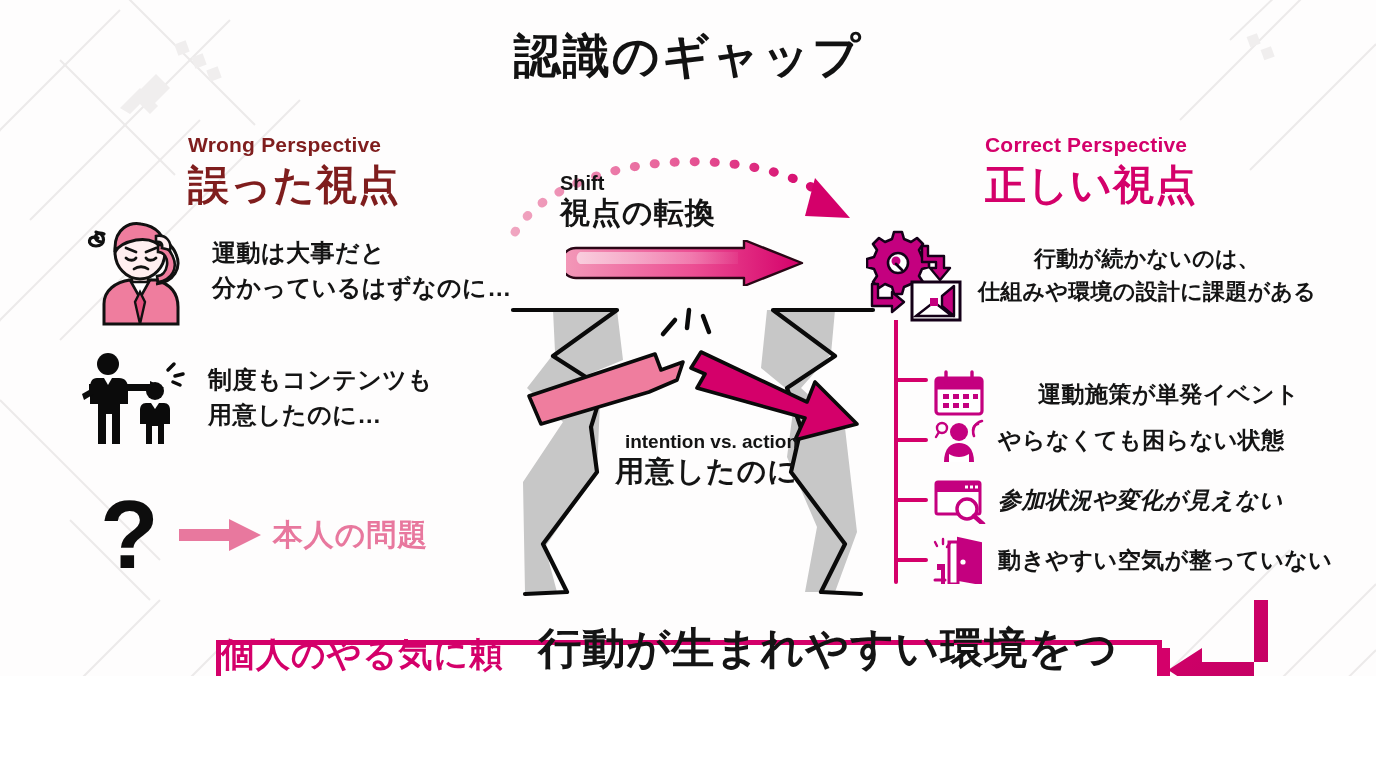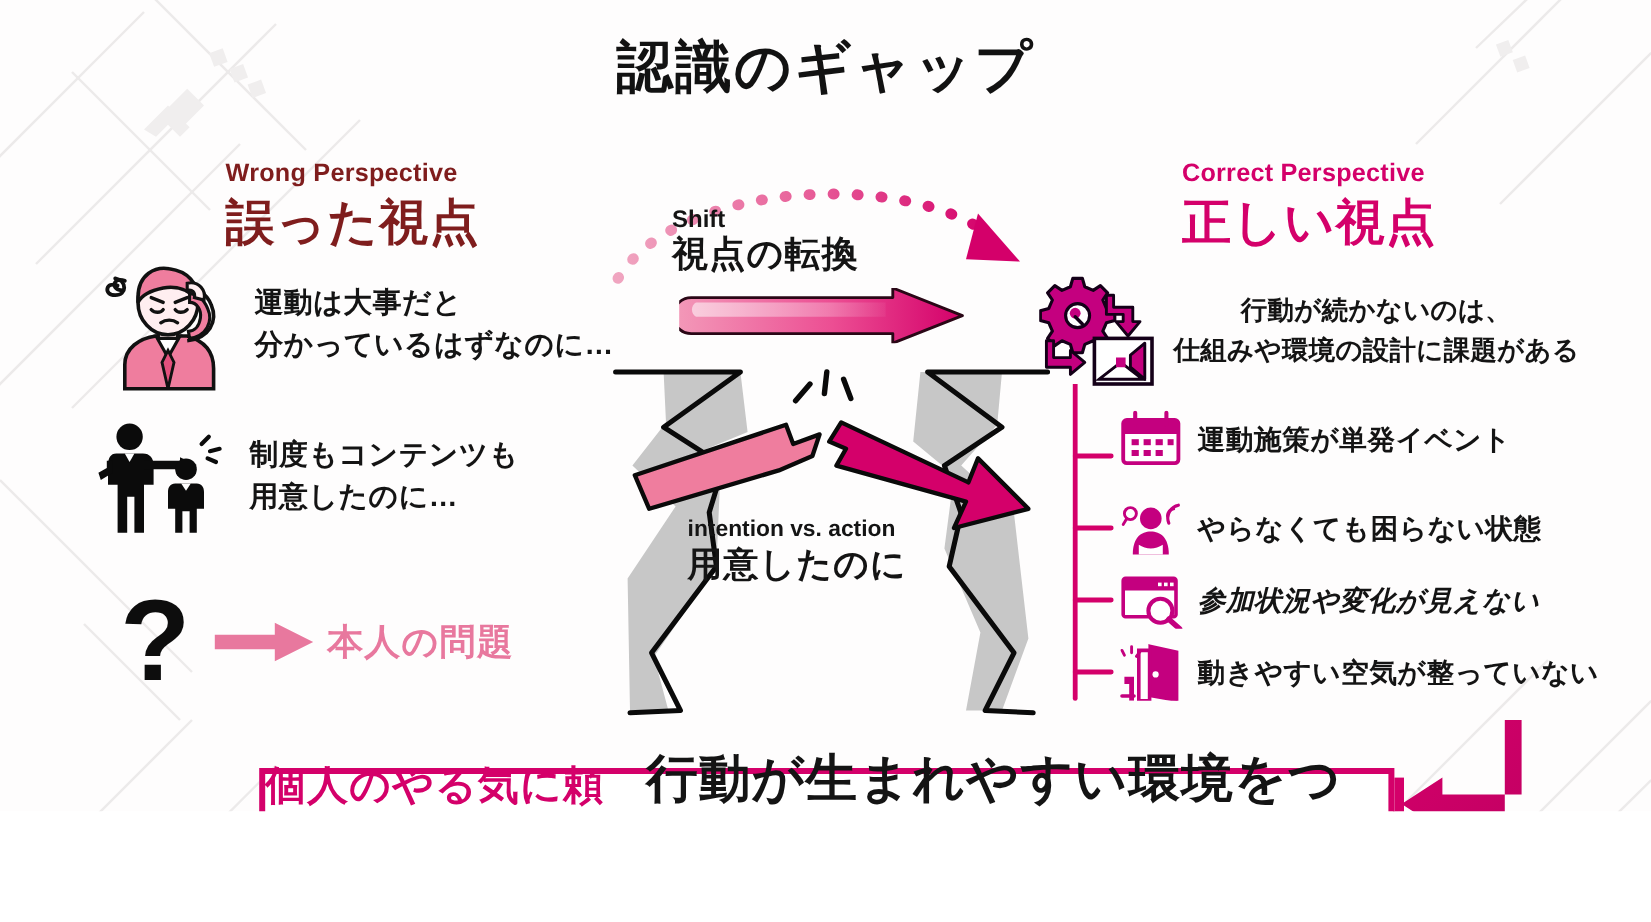--- a/index.html
+++ b/index.html
@@ -110,21 +110,21 @@
   }
   #shift-label .jpn {
     font-size: 30px; font-weight: 700; color: #141414; letter-spacing: 1px; line-height: 1.25;
   }
 
   #gap-label {
     position: absolute;
     left: 573px;
     top: 432px;
     width: 225px;
-    text-align: left;
+    text-align: right;
     z-index: 6;
   }
   #gap-label .eng {
     font-size: 19px; font-weight: 700; color: #141414; line-height: 1.1;
   }
   #gap-label .jpn {
     font-size: 29px; font-weight: 700; color: #141414; letter-spacing: 1px; line-height: 1.25;
   }
 
   
@@ -151,21 +151,21 @@
   }
   .bullet-row .bicon { flex: 0 0 58px; height: 48px; }
   .bullet-row .blabel {
     font-size: 23px;
     font-weight: 700;
     color: #141414;
     letter-spacing: 0.5px;
     margin-left: 10px;
     white-space: nowrap;
   }
-  #bullet-1 { top: 339px; }
+  #bullet-1 { top: 367px; gap: 40px; }
   #bullet-2 { top: 413px; }
   #bullet-3 { top: 473px; font-style: italic; }
   #bullet-4 { top: 533px; }
 
   
   #banner {
     position: absolute;
     left: 216px;
     top: 640px;
     width: 946px;

